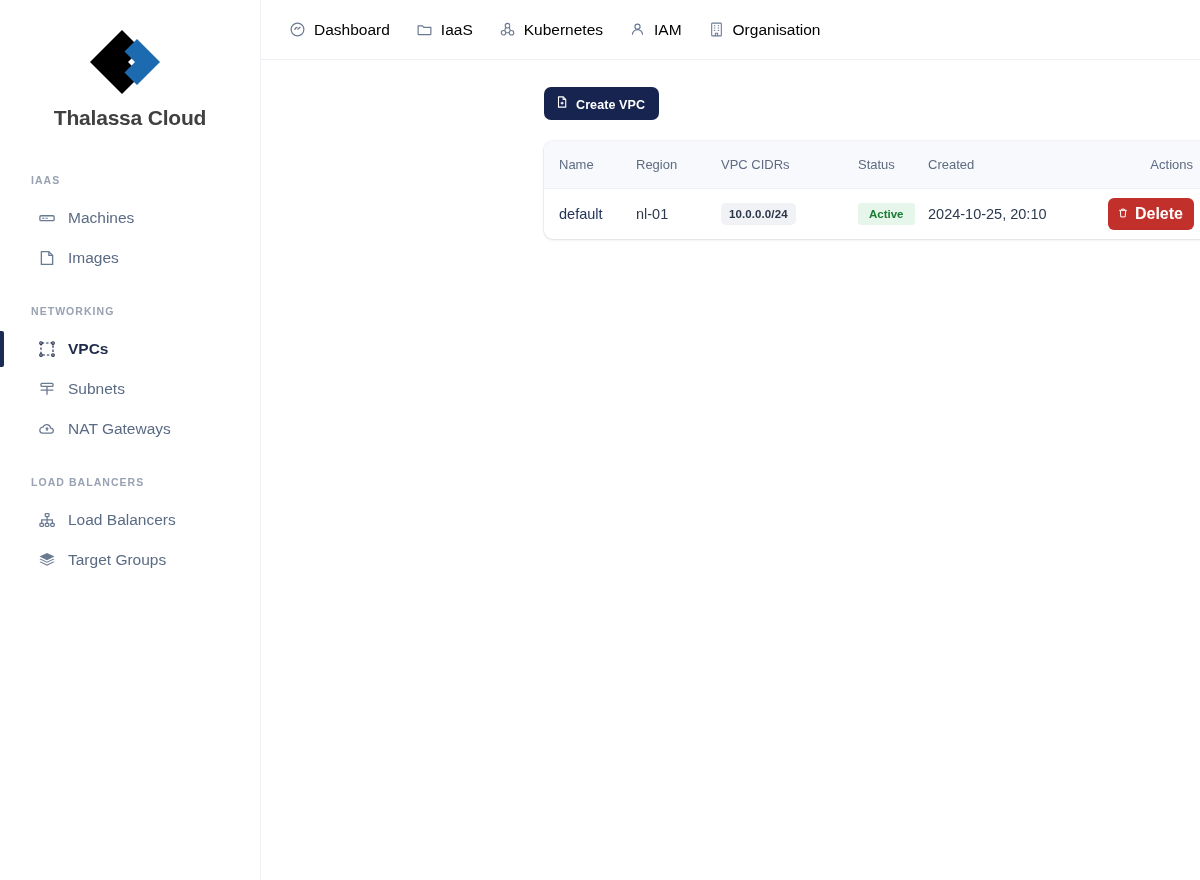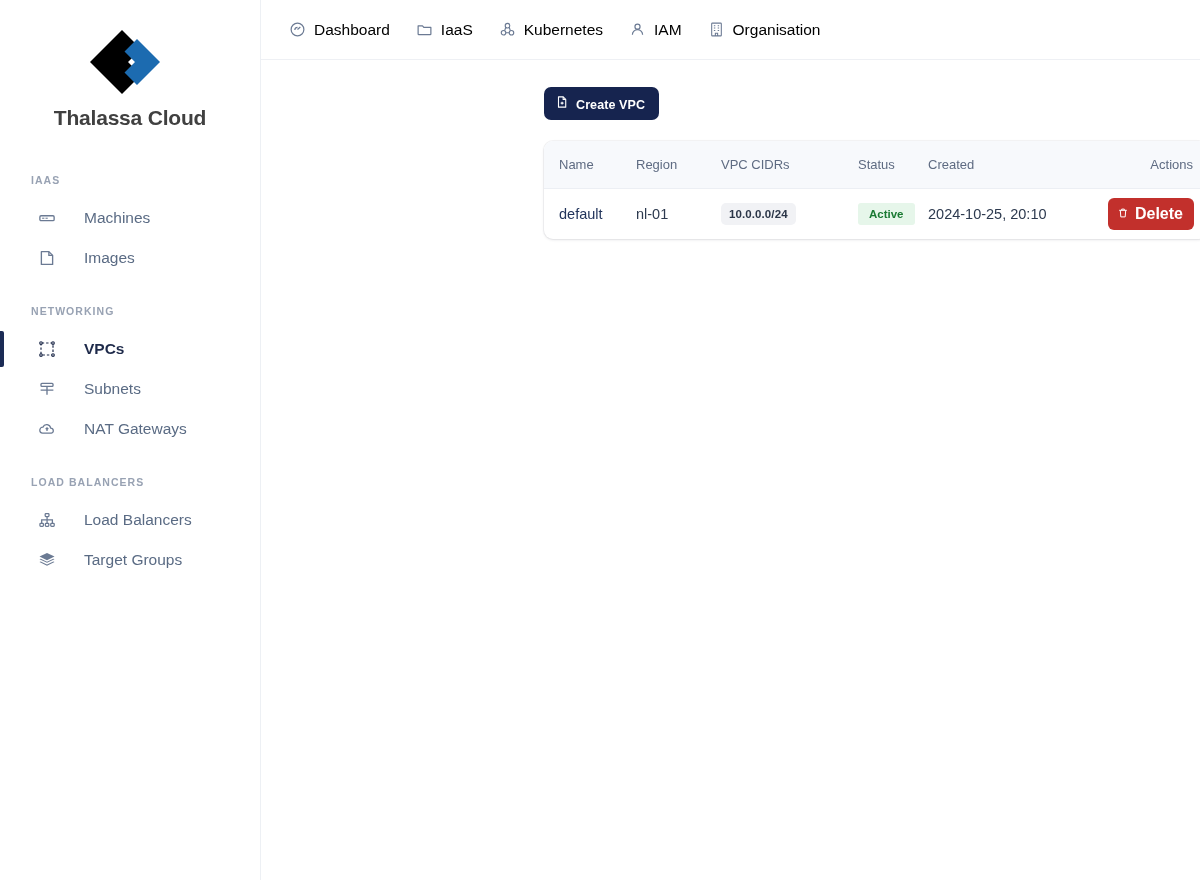--- a/index.html
+++ b/index.html
@@ -28,21 +28,21 @@
     color: #404040;
   }
   .nav { margin-top: 44px; }
   .nav-group-label {
     font-size: 10.5px; letter-spacing: 1.05px; font-weight: 600;
     color: #98a2b3; text-transform: uppercase;
     padding: 0 0 0 31px; margin-bottom: 12px;
   }
   .nav-group + .nav-group { margin-top: 27px; }
   .nav-item {
-    display: flex; align-items: center; gap: 28px;
+    display: flex; align-items: center; gap: 12px;
     height: 40px; padding-left: 37px;
     font-size: 15.5px; color: #5a6b84; cursor: pointer;
     position: relative;
   }
   .nav-item .ico { width: 19px; height: 19px; display: inline-flex; align-items: center; justify-content: center; flex: 0 0 19px; }
   .nav-item.active { color: #1e2a4a; font-weight: bold; }
   .nav-item.active::before {
     content: ""; position: absolute; left: 0; top: 2px; bottom: 2px;
     width: 4px; background: #1b2b55; border-radius: 0 2px 2px 0;
   }

